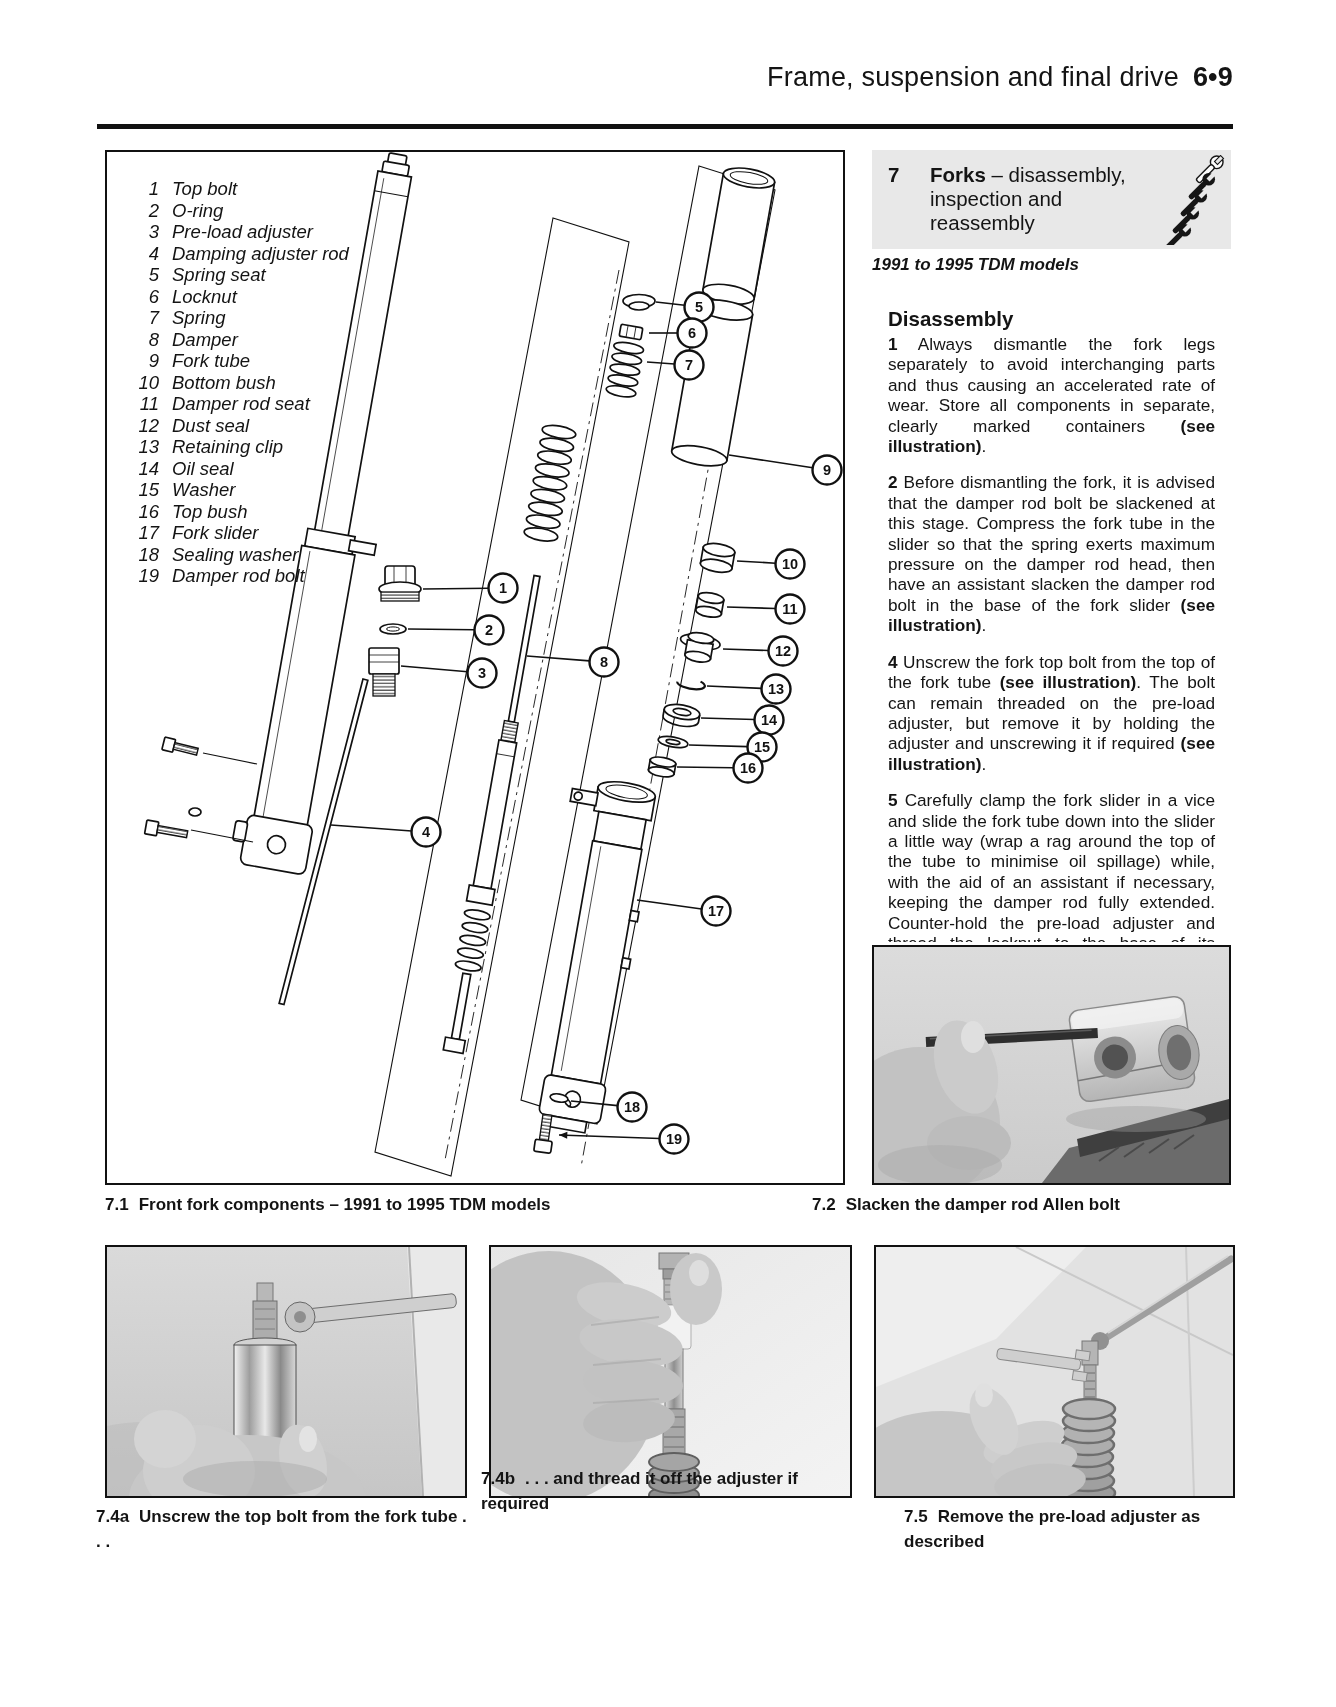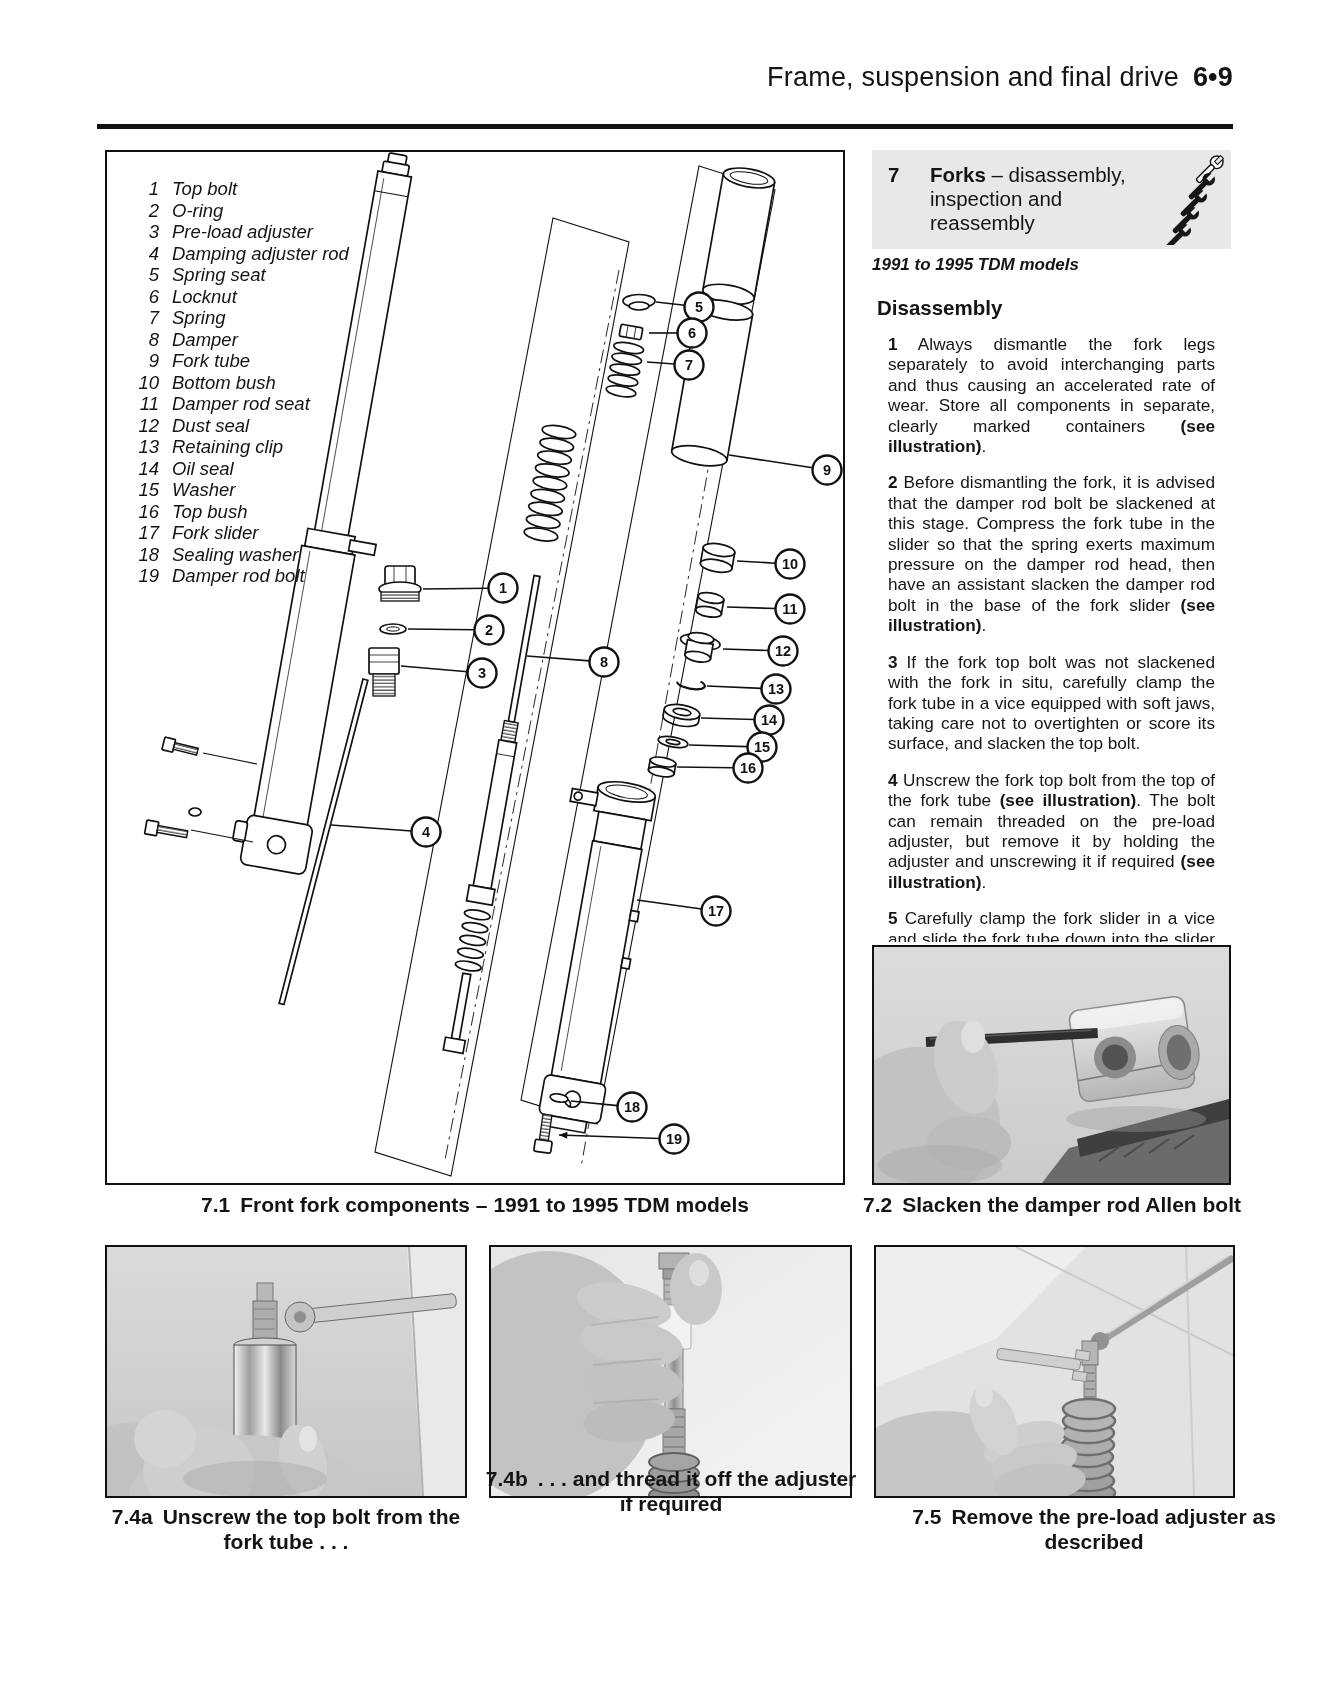--- a/index.html
+++ b/index.html
@@ -18,42 +18,42 @@
   .plist li{display:flex;}
   .plist .pnum{width:26px;text-align:right;margin-right:13px;flex:none;}
   #diagram-svg{position:absolute;left:0;top:0;width:736px;height:1031px;}
   .ln{fill:none;stroke:#111;}
   .pt{fill:#fff;stroke:#111;stroke-width:1.7;}
   .callout-line{stroke:#111;stroke-width:1.6;}
   .callout-circle{fill:#fff;stroke:#111;stroke-width:2.4;}
   .callout-num{font:bold 14.5px "Liberation Sans",sans-serif;fill:#111;
                text-anchor:middle;}
   
-  .caption{position:absolute;text-align:center;font-weight:bold;font-size:21px;
+  .caption{position:absolute;text-align:left;font-weight:bold;font-size:17px;
            line-height:25px;}
   .caption .capnum{margin-right:10px;}
   .cap-71{top:1192px;left:105px;width:740px;}
   .cap-72{top:1192px;left:812px;width:480px;}
   .cap-74a{top:1504px;left:96px;width:380px;}
   .cap-74b{top:1466px;left:481px;width:380px;}
   .cap-75{top:1504px;left:904px;width:380px;}
   
   .secbox{position:absolute;left:872px;top:150px;width:359px;height:99px;
           background:#e8e8e8;box-sizing:border-box;padding:13px 14px 0 14px;}
   .secnum{position:absolute;left:16px;top:13px;font-weight:bold;font-size:20.5px;}
   .sectitle{margin-left:44px;font-size:20.5px;line-height:24px;width:240px;}
   .diffsvg{position:absolute;right:5px;top:5px;}
   .wrench-black .wr-head,.wrench-black .wr-handle{fill:#161616;}
   .wrench-black .wr-notch{fill:#e8e8e8;}
   .wrench-white .wr-head,.wrench-white .wr-handle{fill:#fdfdfd;stroke:#161616;stroke-width:1.4;}
   .wrench-white .wr-notch{fill:#e8e8e8;stroke:#161616;stroke-width:1.1;}
   
   .models{position:absolute;left:872px;top:255px;margin:0;font-weight:bold;
           font-style:italic;font-size:17px;}
-  .disasm{position:absolute;left:872px;top:291px;margin:5px;font-weight:bold;font-size:20.5px;}
+  .disasm{position:absolute;left:872px;top:291px;margin:16px;font-weight:bold;font-size:20.5px;}
   .bodytext{position:absolute;left:872px;top:318px;width:359px;height:624px;
             overflow:hidden;font-size:17.2px;line-height:20.4px;text-align:justify;}
   .bodytext p{margin:16px;}
   
   .photo{position:absolute;border:2px solid #111;box-sizing:border-box;background:#d5d5d5;}
   .photo svg{display:block;}
   .ph-72{left:872px;top:945px;width:359px;height:240px;}
   .ph-74a{left:105px;top:1245px;width:362px;height:253px;}
   .ph-74b{left:489px;top:1245px;width:363px;height:253px;}
   .ph-75{left:874px;top:1245px;width:361px;height:253px;}
@@ -433,21 +433,20 @@
           <rect class="wr-handle" x="-2.7" y="-4.5" width="5.4" height="22" rx="2.2"></rect>
       </g>
     </svg>
   </div>
 
   <h2 class="models">1991 to 1995 TDM models</h2>
   <h3 class="disasm">Disassembly</h3>
   <div class="bodytext" id="paragraphs">
       <p><b>1</b> Always dismantle the fork legs separately to avoid interchanging parts and thus causing an accelerated rate of wear. Store all components in separate, clearly marked containers <b>(see illustration)</b>.</p>
       <p><b>2</b> Before dismantling the fork, it is advised that the damper rod bolt be slackened at this stage. Compress the fork tube in the slider so that the spring exerts maximum pressure on the damper rod head, then have an assistant slacken the damper rod bolt in the base of the fork slider <b>(see illustration)</b>.</p>
-      <p><b>3</b> If the fork top bolt was not slackened with the fork in situ, carefully clamp the fork tube in a vice equipped with soft jaws, taking care not to overtighten or score its surface, and slacken the top bolt.</p>
       <p><b>4</b> Unscrew the fork top bolt from the top of the fork tube <b>(see illustration)</b>. The bolt can remain threaded on the pre-load adjuster, but remove it by holding the adjuster and unscrewing it if required <b>(see illustration)</b>.</p>
       <p><b>5</b> Carefully clamp the fork slider in a vice and slide the fork tube down into the slider a little way (wrap a rag around the top of the tube to minimise oil spillage) while, with the aid of an assistant if necessary, keeping the damper rod fully extended. Counter-hold the pre-load adjuster and thread the locknut to the base of its threads <b>(see illustration)</b>. Now counter-</p>
     </div>
 
   <div class="photo ph-72">
     <svg width="355" height="236" viewBox="0 0 355 236" preserveAspectRatio="none">
       <defs>
         <linearGradient id="g72bg" x1="0" y1="0" x2="0" y2="1">
           <stop offset="0" stop-color="#dcdcdc"></stop>
             <stop offset="1" stop-color="#cbcbcb"></stop>

